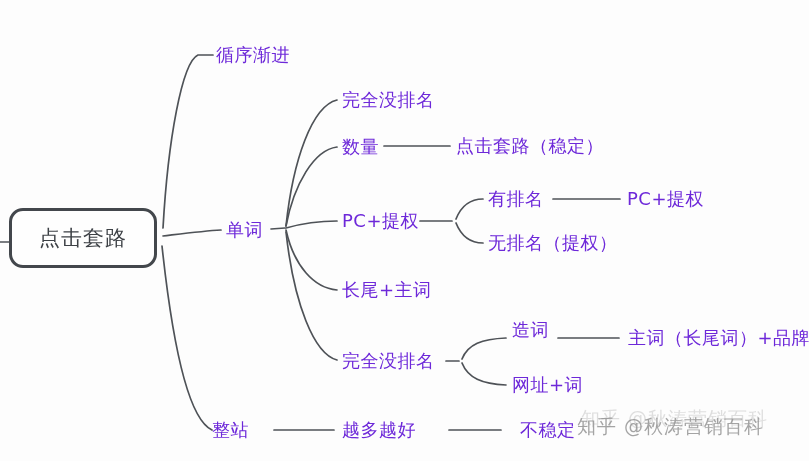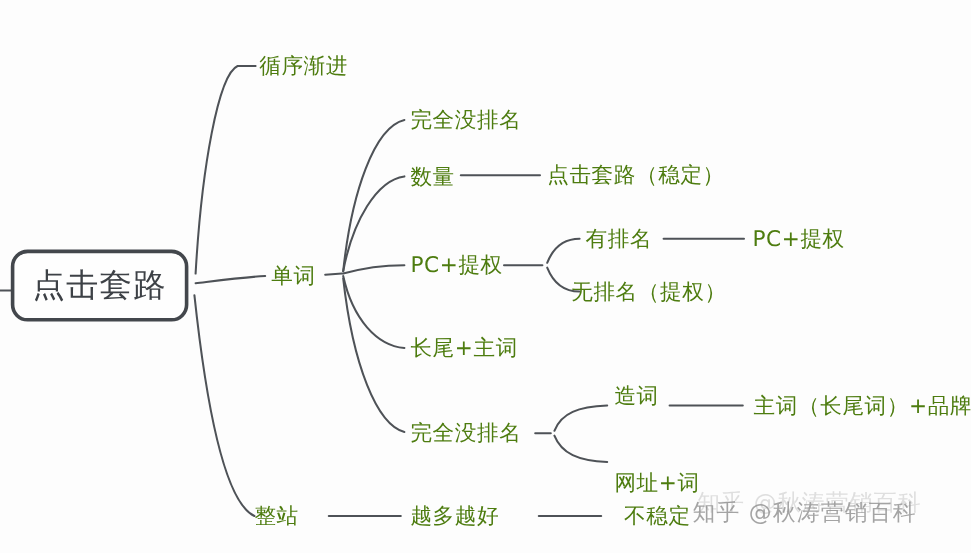--- a/index.html
+++ b/index.html
@@ -8,28 +8,28 @@
     background:#fdfdfd;
     font-family:"DejaVu Sans","Liberation Sans",sans-serif;
   }
   #canvas{position:absolute;inset:0;width:809px;height:461px;}
   svg.links{position:absolute;left:0;top:0;pointer-events:none;}
   svg.links path, svg.links line{
     fill:none;stroke:#4e5257;stroke-width:1.7;stroke-linecap:round;
   }
   .node{
     position:absolute;white-space:nowrap;
-    color:#4d7c0f;font-size:18px;letter-spacing:0.5px;
+    color:#6d28d9;font-size:18px;letter-spacing:0.5px;
     transform:translateY(-50%);
   }
   .root-node{
     position:absolute;left:9px;top:208px;width:148px;height:60px;
     border:3.5px solid #43474c;border-radius:14px;background:#fefefe;
     display:flex;align-items:center;justify-content:center;
-    color:#3d4146;font-size:27px;letter-spacing:1px;font-weight:500;
+    color:#3d4146;font-size:21px;letter-spacing:1px;font-weight:500;
     box-sizing:border-box;
   }
   .watermark{
     position:absolute;left:577px;top:427px;transform:translateY(-50%);
     font-size:19px;color:#8f8f8f;opacity:.8;letter-spacing:1px;
     white-space:nowrap;
   }
   .watermark-ghost{
     position:absolute;left:581px;top:419px;transform:translateY(-50%);
     font-size:19px;color:#a6a6a6;opacity:.35;letter-spacing:1px;
@@ -88,31 +88,31 @@
   <div class="node" style="left:342px;top:147px">数量</div>
 
   <div class="node" style="left:456px;top:146px">点击套路（稳定）</div>
 
   <div class="node" style="left:342px;top:221px">PC+提权</div>
 
   <div class="node" style="left:488px;top:199px">有排名</div>
 
   <div class="node" style="left:627px;top:199px">PC+提权</div>
 
-  <div class="node" style="left:476px;top:243px">无排名（提权）</div>
+  <div class="node" style="left:488px;top:243px">无排名（提权）</div>
 
   <div class="node" style="left:342px;top:361px">完全没排名</div>
 
   <div class="node" style="left:342px;top:290px">长尾+主词</div>
 
   <div class="node" style="left:512px;top:330px">造词</div>
 
   <div class="node" style="left:628px;top:338px">主词（长尾词）+品牌词</div>
 
-  <div class="node" style="left:512px;top:402px">网址+词</div>
+  <div class="node" style="left:512px;top:385px">网址+词</div>
 
   <div class="node" style="left:212px;top:430px">整站</div>
 
   <div class="node" style="left:342px;top:430px">越多越好</div>
 
   <div class="node" style="left:520px;top:430px">不稳定</div>
 
   <div class="watermark-ghost">知乎 @秋涛营销百科</div>
   <div class="watermark">知乎 @秋涛营销百科</div>
 

